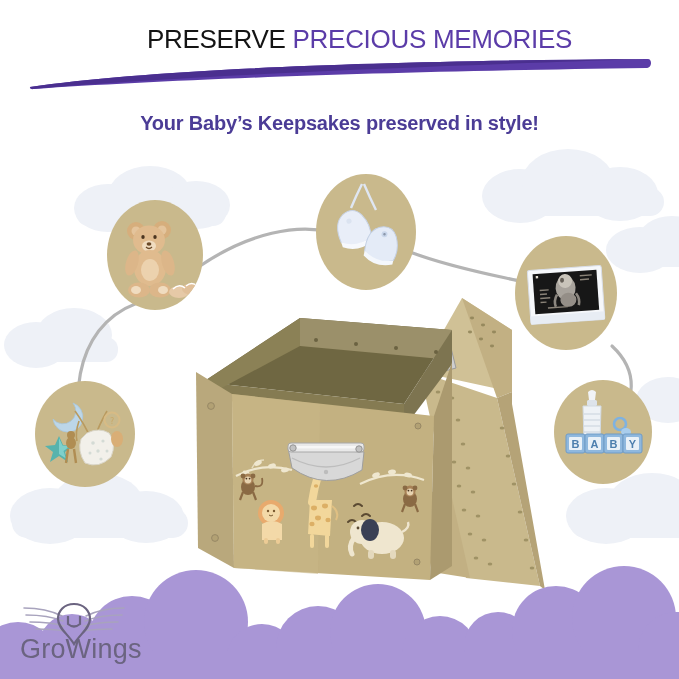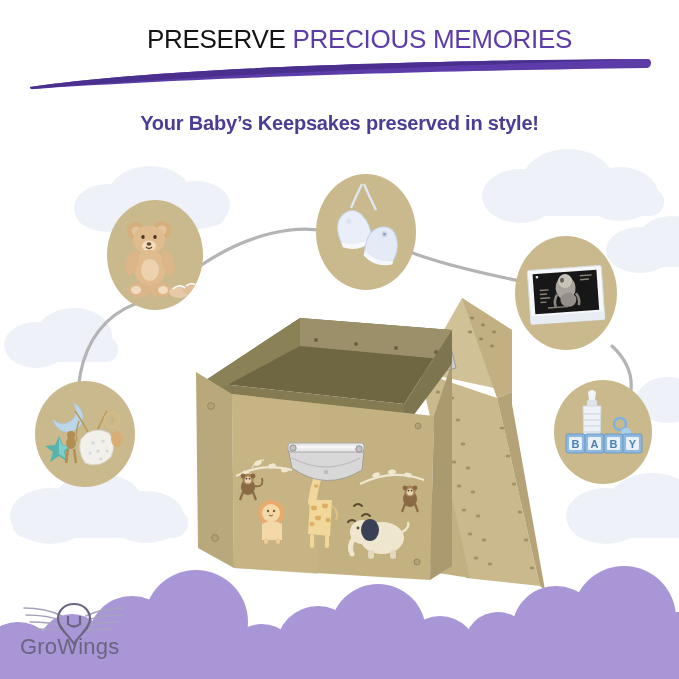--- a/index.html
+++ b/index.html
@@ -66,21 +66,21 @@
     position: absolute;
     border-radius: 50%;
     background: #c9b98c;
     overflow: hidden;
   }
   .fcircle svg { display: block; width: 100%; height: 100%; }
 
   
   .logo-wrap { display: flex; flex-direction: column; align-items: flex-start; }
   .logo-text {
-    font-size: 22px;
+    font-size: 27px;
     color: #6b6480;
     letter-spacing: 0.2px;
     margin-top: -14px;
     margin-left: 2px;
     font-family: "Liberation Sans", sans-serif;
   }
 </style>
 </head>
 <body>
 

